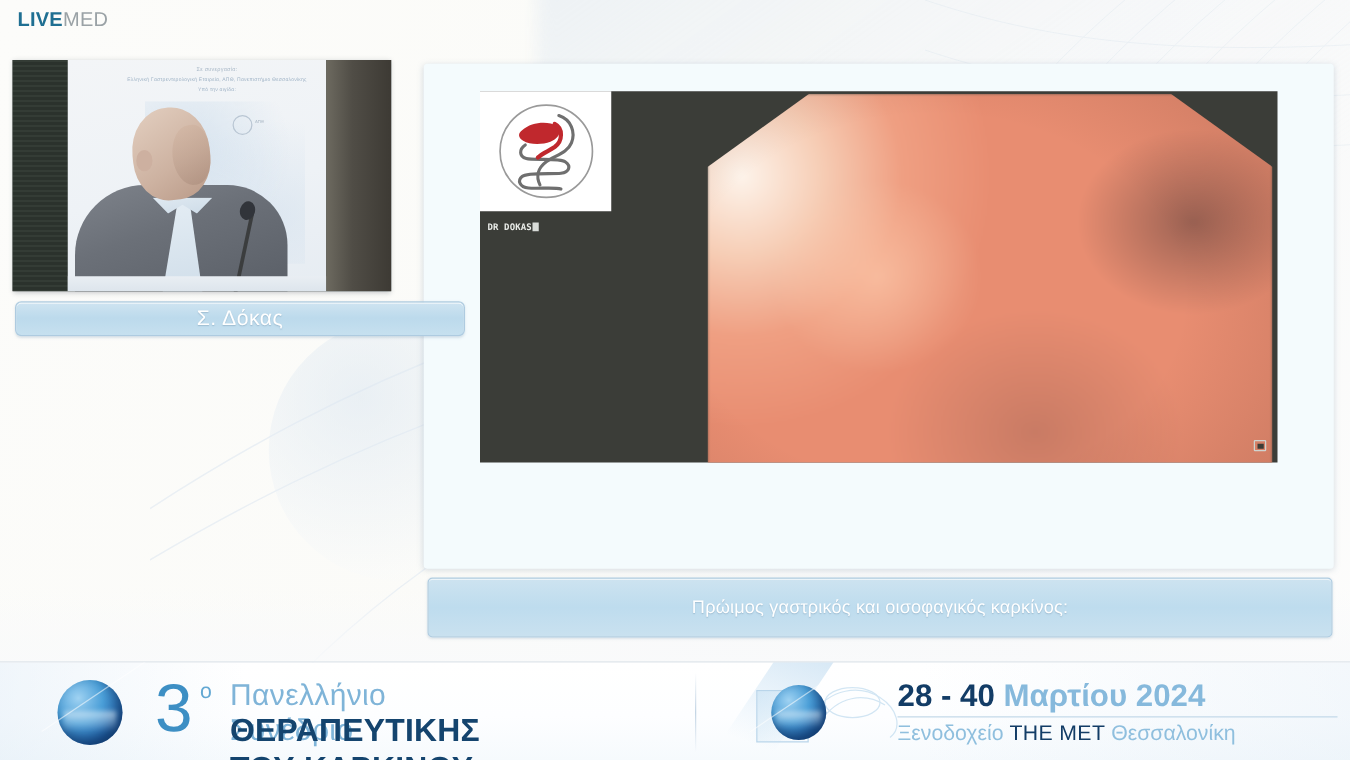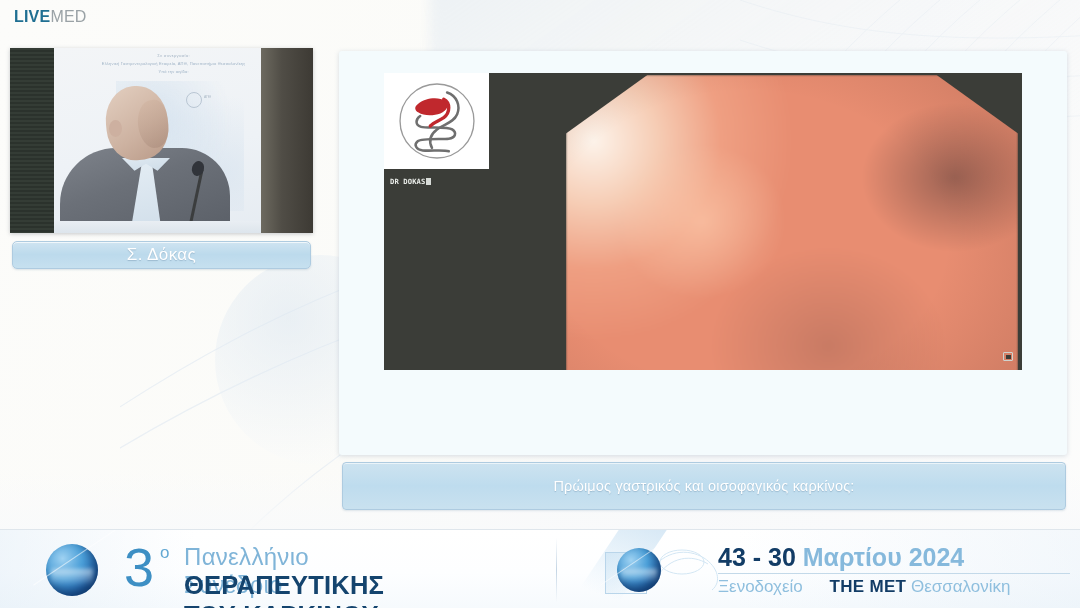--- a/index.html
+++ b/index.html
@@ -163,21 +163,21 @@
   }
   .p-desk {
     position: absolute; left: 44px; right: 52px; bottom: 0; height: 12px;
     background: linear-gradient(180deg,#e9eef3,#dde5ec);
   }
 
   
   .name-badge {
     position: absolute;
     left: 12px; top: 241px;
-    width: 299px; height: 28px;
+    width: 360px; height: 28px;
     border-radius: 5px;
     background: linear-gradient(180deg,#cfe4f1 0%,#bcdaec 48%,#c6e0ef 100%);
     border: 1px solid #aecbe0;
     box-shadow: 0 1px 2px rgba(120,150,175,.25), inset 0 1px 0 rgba(255,255,255,.7);
     display: flex; align-items: center; justify-content: center;
     z-index: 20;
   }
   .name-badge span {
     color: #ffffff;
     font-size: 17px;
@@ -395,21 +395,21 @@
   }
   .date-line .d-num { color: #123c66; font-weight: 700; }
   .date-line .d-mon { color: #86b9dc; font-weight: 700; }
   .date-rule {
     width: 352px; height: 1px; background: #c3d9e9; margin: 1px 0 2px;
   }
   .venue-line {
     font-size: 17px; line-height: 21px; white-space: nowrap;
   }
   .venue-line .v-pre  { color: #8fbfde; }
-  .venue-line .v-name { color: #123c66; font-weight: 700; letter-spacing: .3px; margin-left: 22px; }
+  .venue-line .v-name { color: #123c66; font-weight: 400; letter-spacing: .3px; }
   .venue-line .v-city { color: #8fbfde; }
 </style>
 </head>
 <body>
 
 <div id="stage">
 
   <div class="bg-base"></div>
   <div class="bg-wash-right"></div>
   <svg class="bg-mesh" viewBox="0 0 420 210">
@@ -523,21 +523,21 @@
 
     <div class="conf-left">
       <span class="num3">3</span>
       <span class="num3-sup">ο</span>
       <div class="conf-l1">Πανελλήνιο Συνέδριο</div>
       <div class="conf-l2">ΘΕΡΑΠΕΥΤΙΚΗΣ ΤΟΥ ΚΑΡΚΙΝΟΥ</div>
     </div>
 
     <div class="conf-right">
       <div class="date-line">
-        <span class="d-num">43 - 30</span>
+        <span class="d-num">28 - 40</span>
         <span class="d-mon">Μαρτίου 2024</span>
       </div>
       <div class="date-rule"></div>
       <div class="venue-line">
         <span class="v-pre">Ξενοδοχείο</span>
         <span class="v-name">THE MET</span>
         <span class="v-city">Θεσσαλονίκη</span>
       </div>
     </div>
   </div>

